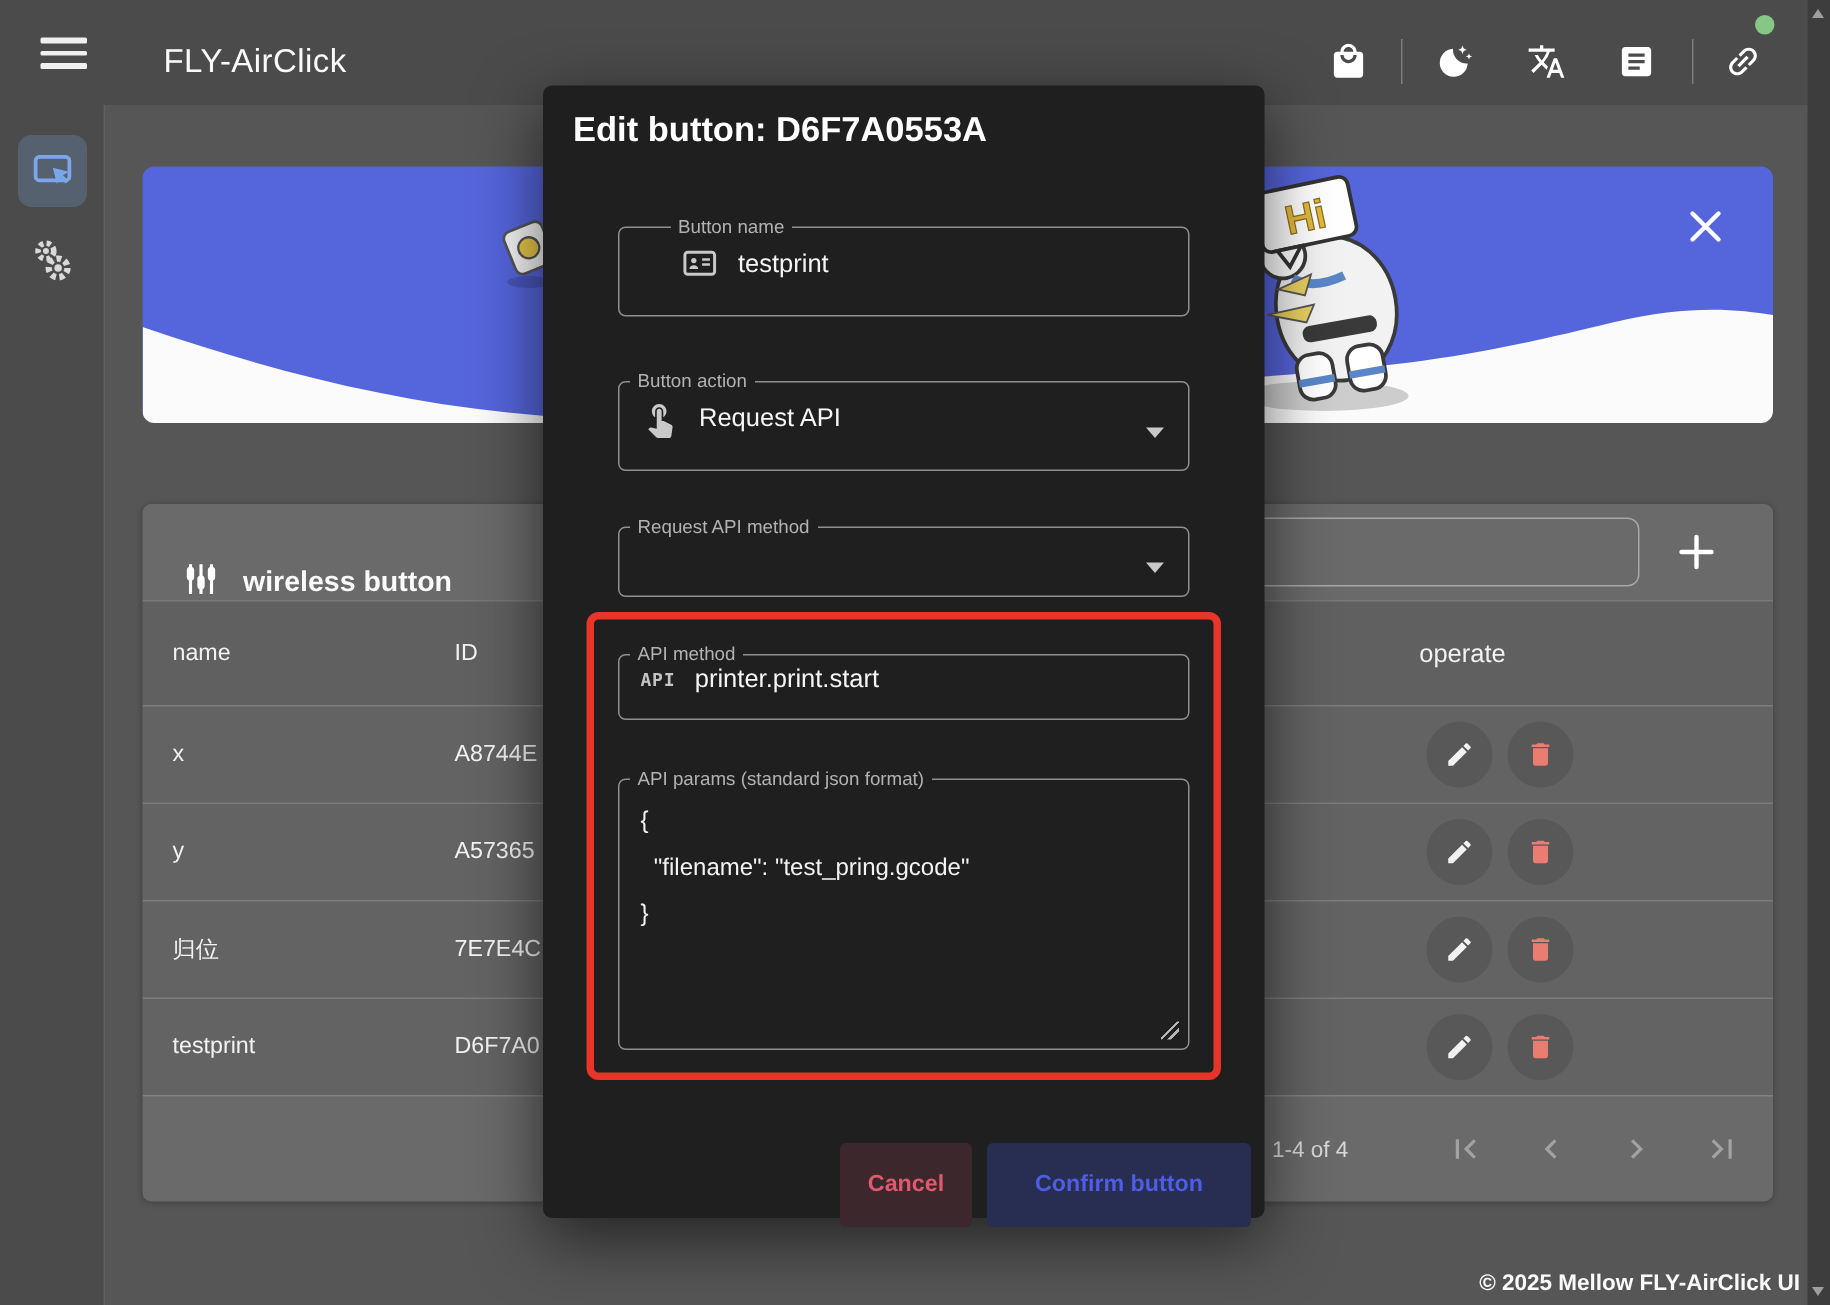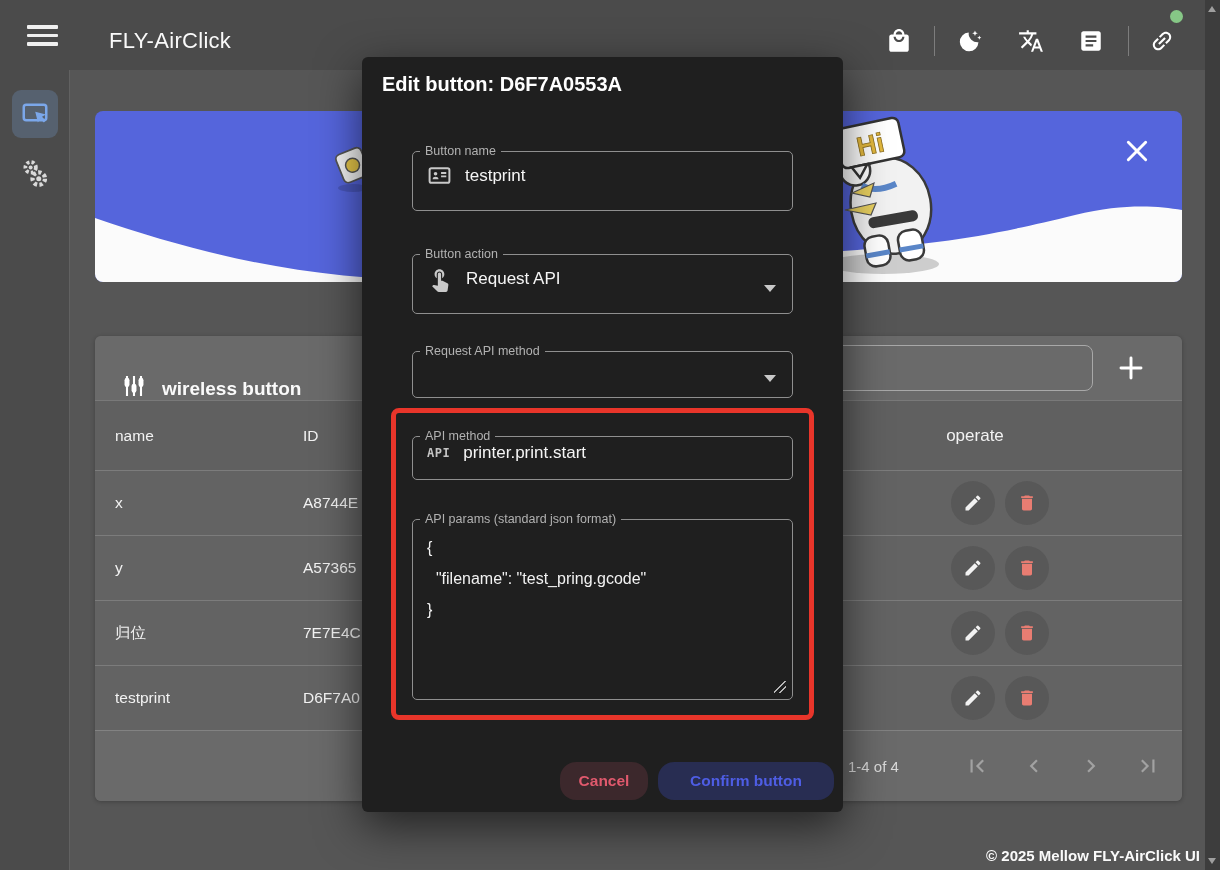--- a/index.html
+++ b/index.html
@@ -44,38 +44,38 @@
   .cell-id { position:absolute; left:208px; top:0; height:100%; display:flex; align-items:center; font-size:15.5px; color:#f2f2f2; font-weight:500; }
   .cell-op { position:absolute; left:880px; top:0; height:100%; display:flex; align-items:center; transform:translateX(-50%); font-size:17px; color:#f2f2f2; font-weight:500; }
   .circle-btn { position:absolute; top:10px; width:44px; height:44px; border-radius:50%; background:#585858; border:none; display:flex; align-items:center; justify-content:center; cursor:pointer; }
   .pag-label { position:absolute; left:753px; top:0; height:100%; display:flex; align-items:center; font-size:15px; color:#dadada; }
   .pag-btn { position:absolute; top:22px; width:26px; height:26px; color:#a2a2a2; background:transparent; border:none; cursor:pointer; }
 
   .footer-line { position:absolute; right:20px; top:847px; font-size:15px; font-weight:bold; color:#fafafa; z-index:2; }
 
   
   .dialog { position:absolute; left:362px; top:57px; width:481px; height:755px; background:#1f1f1f; border-radius:6px; box-shadow:0 14px 45px rgba(0,0,0,.6); z-index:10; }
-  .dialog-title { position:absolute; left:20px; top:16px; font-size:20px; font-weight:bold; color:#ffffff; }
+  .dialog-title { position:absolute; left:20px; top:16px; font-size:23px; font-weight:bold; color:#ffffff; }
   .fs { position:absolute; left:50px; width:381px; border:1px solid #8f8f8f; border-radius:5px; }
   .fs legend { font-size:12.5px; color:#b2b2b2; line-height:1; padding:0 5px; margin-left:7px; }
   .f-row { display:flex; align-items:center; gap:13px; padding:0 14px; height:calc(100% - 16px); }
   .f-val { font-size:17px; color:#f5f5f5; }
   .f-icon { color:#c9c9c9; flex:0 0 auto; display:flex; }
   .api-glyph { font-family:"DejaVu Sans Mono", monospace; font-size:12px; font-weight:bold; color:#c4c4c4; letter-spacing:.5px; }
   .caret { position:absolute; right:16px; top:50%; margin-top:-2px; width:0; height:0; border-left:6px solid transparent; border-right:6px solid transparent; border-top:7px solid #c9c9c9; }
-  .fs-name { top:88px; height:66px; }
+  .fs-name { top:88px; height:66px;padding-left:27px; }
   .fs-action { top:191px; height:66px; }
   .fs-method { top:288px; height:53px; }
   .fs-api { top:373px; height:50px; }
   .fs-params { top:456px; height:187px; }
   .params-text { padding:6px 14px 0; font-size:16px; line-height:31px; color:#f2f2f2; white-space:pre-wrap; }
   .resize-handle { position:absolute; right:6px; bottom:6px; width:12px; height:12px;
     background:linear-gradient(135deg, transparent 0 44%, #b5b5b5 44% 54%, transparent 54% 68%, #b5b5b5 68% 78%, transparent 78%); }
   .red-box { position:absolute; left:29px; top:351px; width:423px; height:312px; border:5px solid #e8352a; border-radius:8px; pointer-events:none; z-index:3; }
-  .btn { position:absolute; top:705px; height:38px; border:none; border-radius:16px; font-size:15.5px; font-weight:bold; cursor:pointer; font-family:"Liberation Sans", sans-serif; }
+  .btn { position:absolute; top:705px; height:56px; border:none; border-radius:4px; font-size:15.5px; font-weight:bold; cursor:pointer; font-family:"Liberation Sans", sans-serif; }
   .btn-cancel { left:198px; width:88px; background:#3c282c; color:#e0596d; }
   .btn-confirm { left:296px; width:176px; background:#282d52; color:#4e5de4; }
 
   svg { display:block; }
 </style>
 </head>
 <body>
 
 <div class="app">
 

